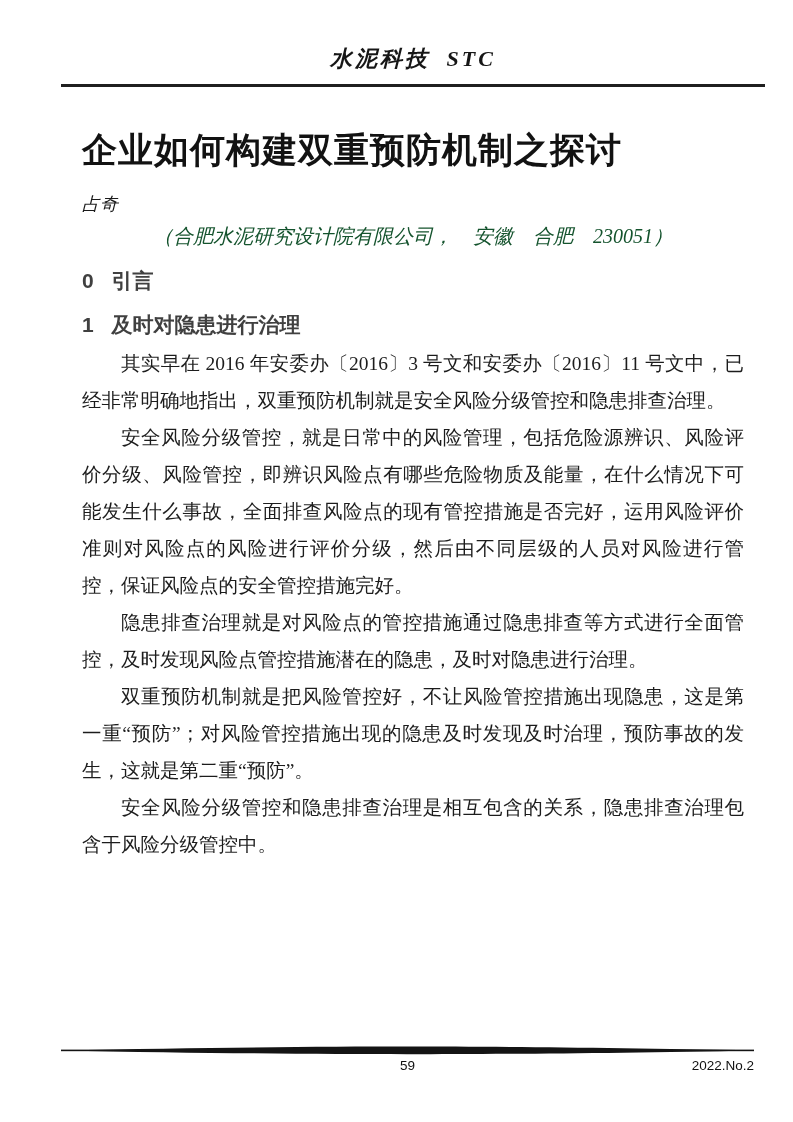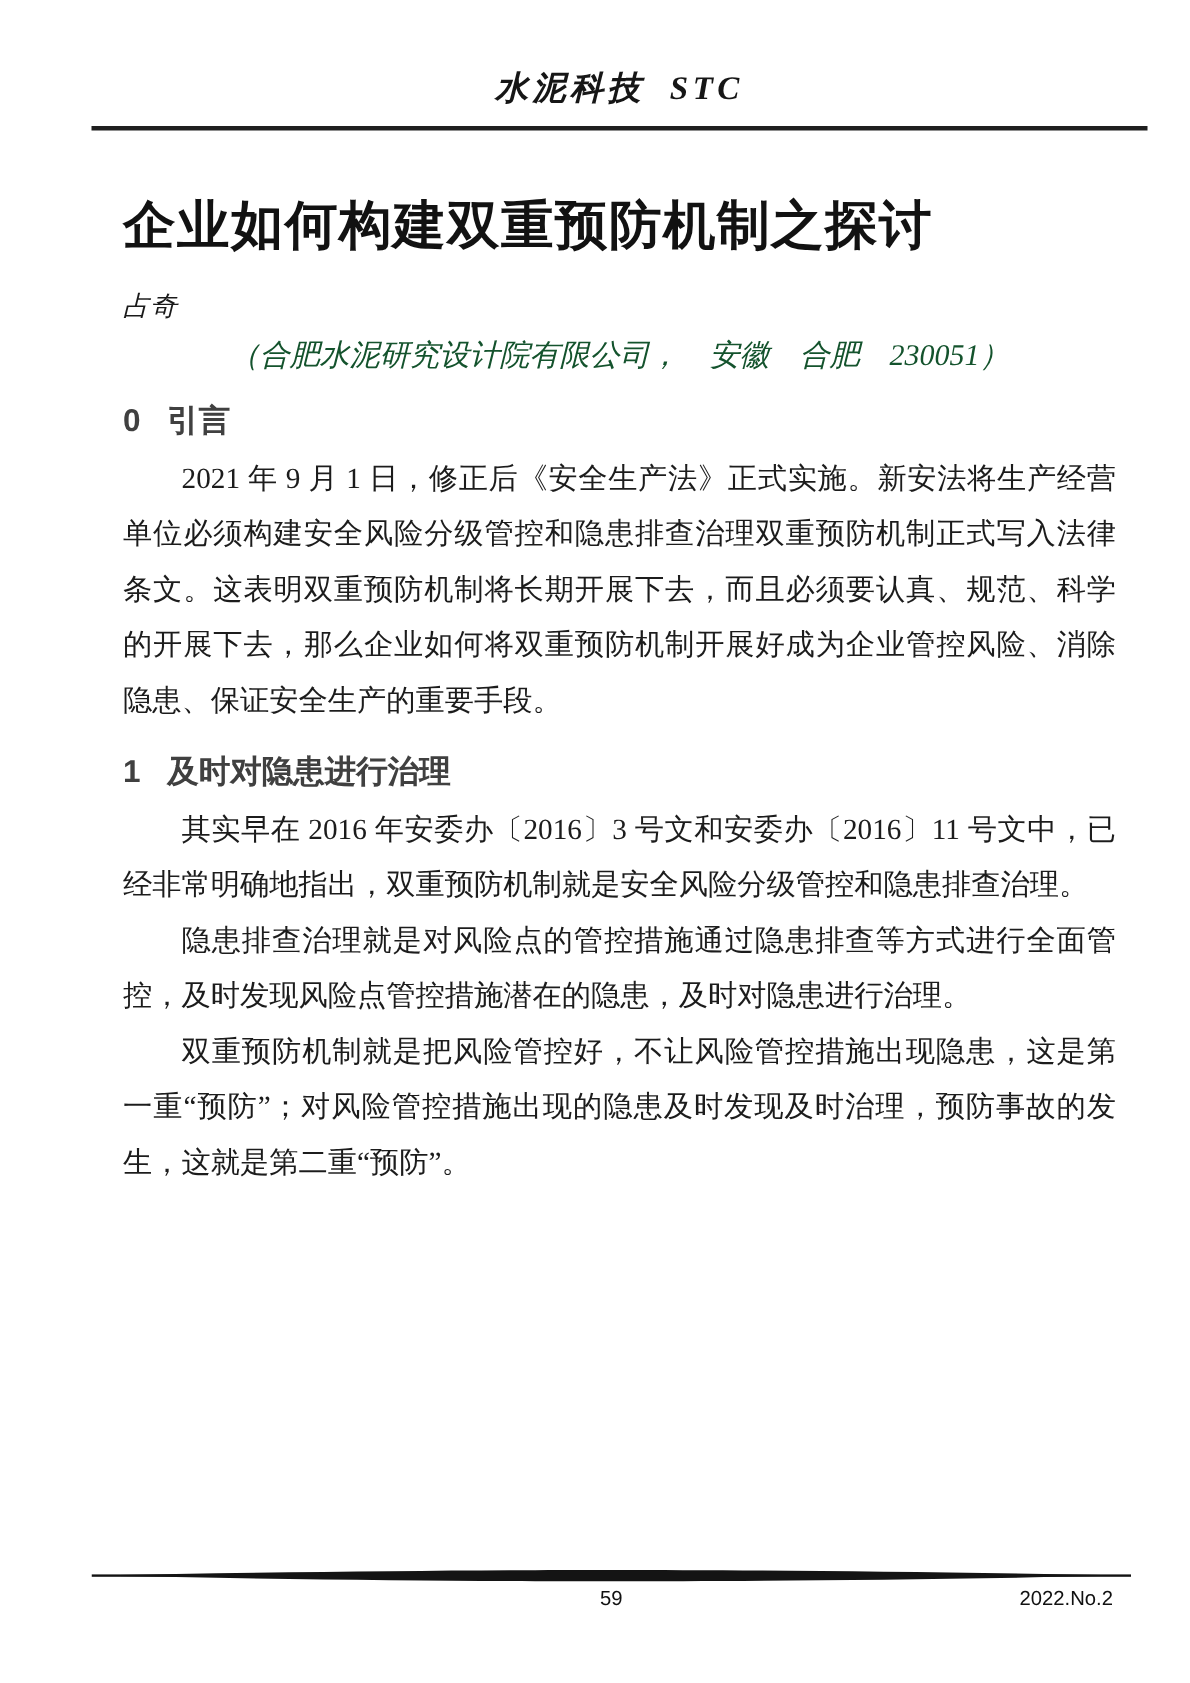--- a/index.html
+++ b/index.html
@@ -106,21 +106,21 @@
     font-size: 13.5px;
     color: #111111;
   }
   .page-number {
     position: absolute;
     left: 50%;
     transform: translateX(-50%);
   }
   .issue-label {
     position: absolute;
-    right: 12px;
+    right: 0;
   }
 </style>
 </head>
 <body>
 
 <div class="page">
 
   <header>
     <div class="journal-title">水泥科技 STC</div>
     <div class="header-rule"></div>
@@ -128,27 +128,28 @@
 
   <h1 class="article-title">企业如何构建双重预防机制之探讨</h1>
 
   <div class="article-author">占奇</div>
 
   <div class="article-affiliation">（合肥水泥研究设计院有限公司，　安徽　合肥　230051）</div>
 
   <main class="article-body" id="sections">
       <section>
         <h2 class="sec-heading"><span class="sec-num">0</span><span>引言</span></h2>
-        <p>2021 年 9 月 1 日，修正后《安全生产法》正式实施。新安法将生产经营单位必须构建安全风险分级管控和隐患排查治理双重预防机制正式写入法律条文。这表明双重预防机制将长期开展下去，而且必须要认真、规范、科学的开展下去，那么企业如何将双重预防机制开展好成为企业管控风险、消除隐患、保证安全生产的重要手段。</p>
       </section>
       <section>
         <h2 class="sec-heading"><span class="sec-num">1</span><span>及时对隐患进行治理</span></h2>
         <p>其实早在 2016 年安委办〔2016〕3 号文和安委办〔2016〕11 号文中，已经非常明确地指出，双重预防机制就是安全风险分级管控和隐患排查治理。</p>
+        <p>安全风险分级管控，就是日常中的风险管理，包括危险源辨识、风险评价分级、风险管控，即辨识风险点有哪些危险物质及能量，在什么情况下可能发生什么事故，全面排查风险点的现有管控措施是否完好，运用风险评价准则对风险点的风险进行评价分级，然后由不同层级的人员对风险进行管控，保证风险点的安全管控措施完好。</p>
         <p>隐患排查治理就是对风险点的管控措施通过隐患排查等方式进行全面管控，及时发现风险点管控措施潜在的隐患，及时对隐患进行治理。</p>
         <p>双重预防机制就是把风险管控好，不让风险管控措施出现隐患，这是第一重“预防”；对风险管控措施出现的隐患及时发现及时治理，预防事故的发生，这就是第二重“预防”。</p>
+        <p>安全风险分级管控和隐患排查治理是相互包含的关系，隐患排查治理包含于风险分级管控中。</p>
       </section>
     </main>
 
   <footer class="page-footer">
     <svg class="footer-rule-svg" viewBox="0 0 693 9" preserveAspectRatio="none">
       <rect x="0" y="3.6" width="693" height="1.6" fill="#141414"></rect>
       <path d="M0,4.4 C140,1.6 260,0.6 346,0.6 C432,0.6 553,1.6 693,4.4 C553,7.2 432,8.2 346,8.2 C260,8.2 140,7.2 0,4.4 Z" fill="#141414"></path>
     </svg>
     <div class="footer-row">
       <span class="page-number">59</span>

